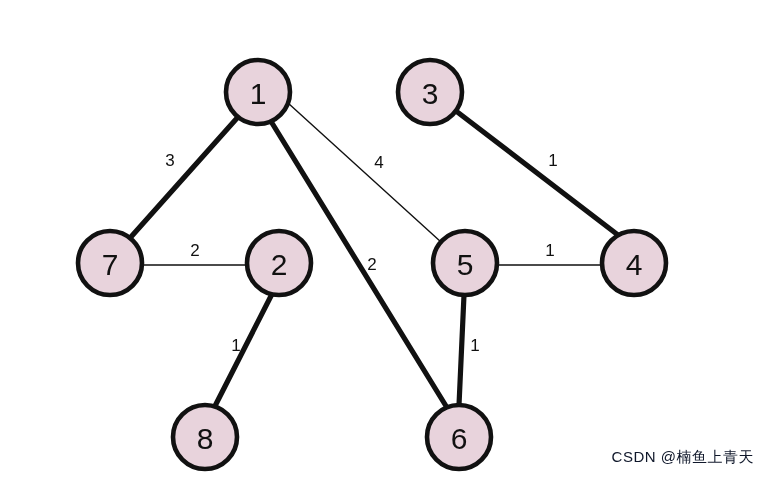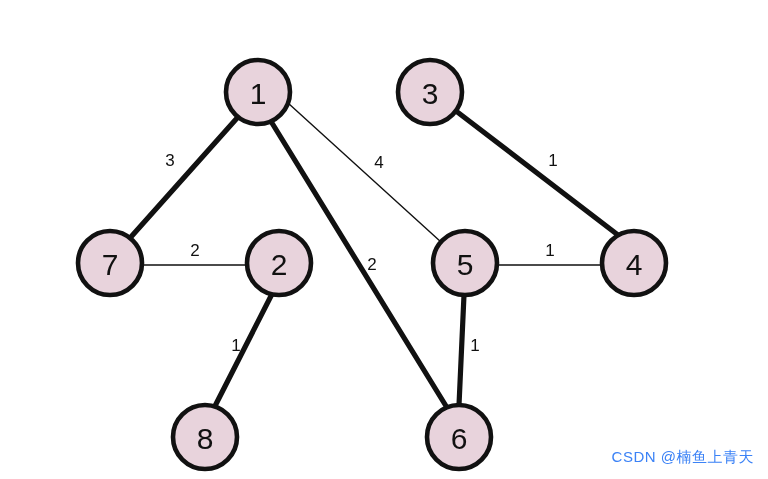--- a/index.html
+++ b/index.html
@@ -52,21 +52,21 @@
     fill: #111111;
     text-anchor: middle;
     dominant-baseline: central;
   }
   .watermark {
     position: absolute;
     right: 14px;
     bottom: 12px;
     font-family: "Liberation Sans", sans-serif;
     font-size: 15px;
-    color: #3b82f6;
+    color: #0f172a;
     letter-spacing: 0.5px;
     white-space: nowrap;
     user-select: none;
     margin-top: 48px;
   }
 </style>
 </head>
 <body>
 
 <div id="canvas-wrap">

